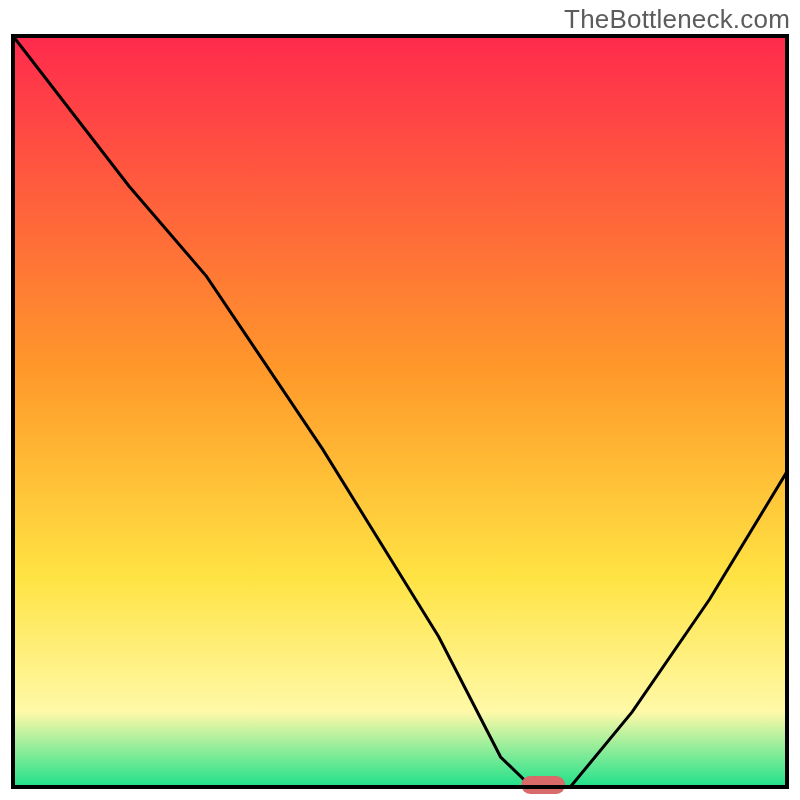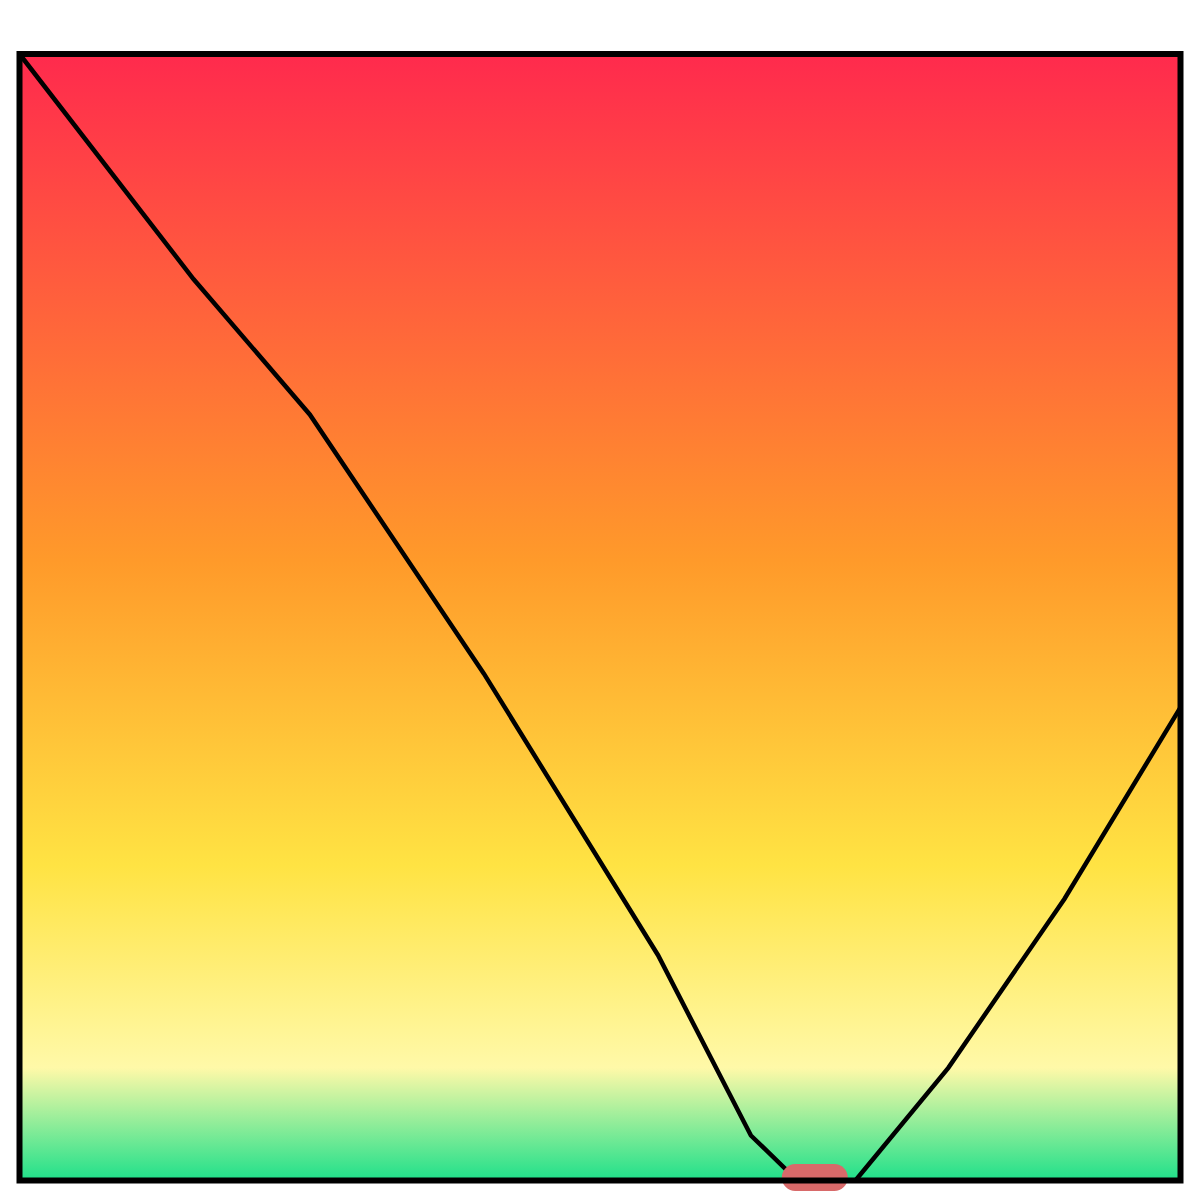--- a/index.html
+++ b/index.html
@@ -29,20 +29,21 @@
     position: absolute;
     left: 0;
     top: 0;
   }
 </style>
 </head>
 <body>
 
 <div class="frame">
 
+  <div class="watermark">TheBottleneck.com</div>
 
   <svg class="chart" width="800" height="800" viewBox="0 0 800 800">
     <defs>
       <linearGradient id="bg-grad" x1="0" y1="0" x2="0" y2="1">
         <stop id="stop-red" offset="0%" stop-color="#ff2a4d"></stop>
         <stop id="stop-orange" offset="45%" stop-color="#ff9a2a"></stop>
         <stop id="stop-yellow" offset="72%" stop-color="#ffe343"></stop>
         <stop id="stop-paleyellow" offset="90%" stop-color="#fff9a8"></stop>
         <stop id="stop-green" offset="100%" stop-color="#1fe08a"></stop>
       </linearGradient>

